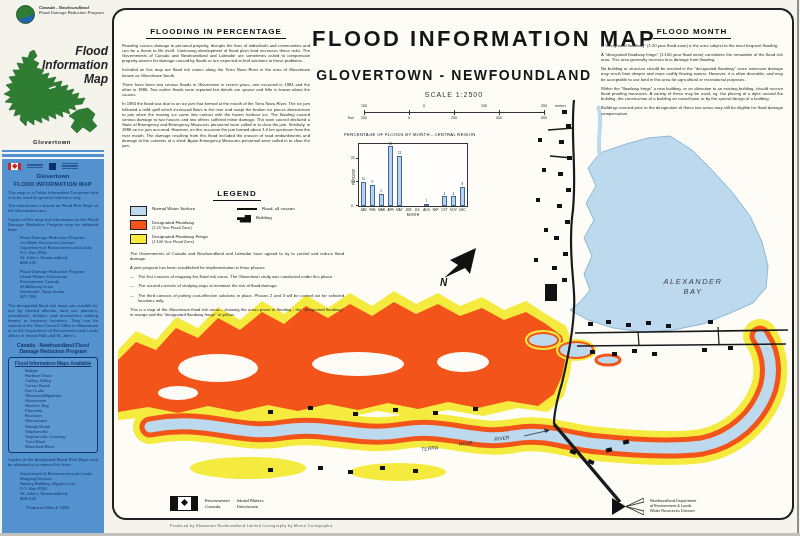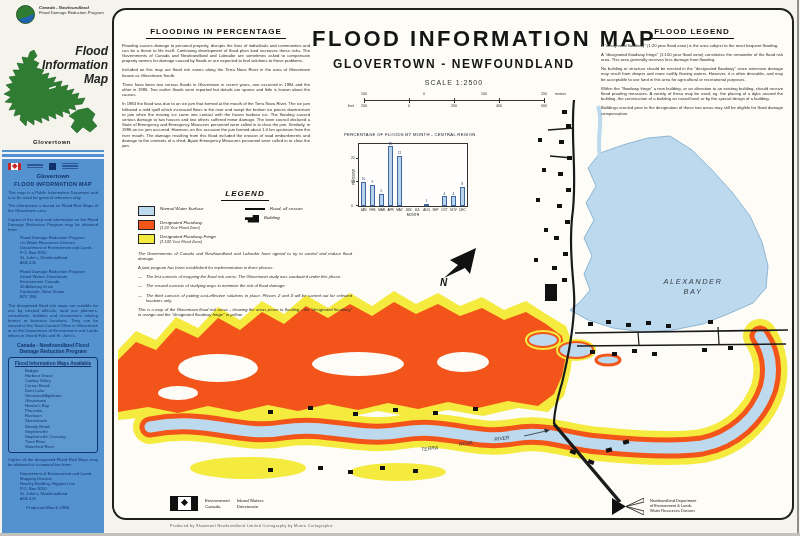--- a/index.html
+++ b/index.html
@@ -46,31 +46,31 @@
     border-bottom:1.4px solid #111;display:inline-block;padding:0 4px 1.5px 4px;}
   .tiny{font-size:4.2px;line-height:5.2px;color:#2c2c2c;text-align:justify;}
   .tiny p{margin:0 0 4px 0;}
   .flooding{left:8px;top:10px;width:188px;text-align:center;}
   .flooding .tiny{text-align:justify;margin-top:4px;}
   .floodzones{left:487px;top:10px;width:182px;text-align:center;}
   .floodzones .tiny{text-align:justify;margin-top:4px;}
 
   .titleblock{left:198px;top:16px;width:284px;text-align:center;color:#151515;}
   .big-title{font-size:22px;font-weight:600;letter-spacing:2.5px;white-space:nowrap;}
-  .sub-title{font-size:12px;font-weight:bold;letter-spacing:1.6px;margin-top:5px;}
+  .sub-title{font-size:14px;font-weight:bold;letter-spacing:1.6px;margin-top:15px;}
   .scale-txt{font-size:7px;letter-spacing:1px;margin-top:8px;color:#333;}
   .scalebar{position:relative;width:180px;height:1.2px;background:#333;margin:14px auto 0 auto;}
   .scalebar .tick{position:absolute;top:-2px;width:1px;height:5px;background:#333;}
   .s-lab{position:absolute;font-size:3.6px;color:#333;transform:translateX(-50%);}
   .m-lab{top:-8px;} .f-lab{top:4px;}
   .unit-m{position:absolute;right:-22px;top:-8px;font-size:3.6px;color:#333;}
   .unit-f{position:absolute;left:-16px;top:4px;font-size:3.6px;color:#333;}
 
   
-  .legendblk{left:24px;top:172px;width:214px;font-style:italic;}
+  .legendblk{left:16px;top:172px;width:214px;}
   .legend-head{text-align:center;}
   .leg-grid{display:flex;margin-top:5px;}
   .leg-col{flex:1;}
   .leg-row{display:flex;gap:5px;margin-bottom:4px;align-items:flex-start;}
   .swatch{width:15px;height:8px;border:0.8px solid #222;flex:none;}
   .leg-lab{font-size:4.4px;line-height:5px;color:#222;}
   .leg-sub{font-size:3.9px;color:#333;}
   .road-sym{width:20px;height:2.6px;background:#111;flex:none;margin-top:2px;}
   .bldg-sym{width:14px;height:8px;background:#111;flex:none;clip-path:polygon(0 35%,55% 35%,55% 0,100% 0,100% 100%,20% 100%,20% 70%,0 70%);}
   .leg-paras{margin-top:3px;}
@@ -332,21 +332,21 @@
           <span class="s-lab m-lab" style="left: 180px;">200</span>
           <span class="s-lab f-lab" style="left: 0px;">200</span>
           <span class="s-lab f-lab" style="left: 45px;">0</span>
           <span class="s-lab f-lab" style="left: 90px;">200</span>
           <span class="s-lab f-lab" style="left: 135px;">400</span>
           <span class="s-lab f-lab" style="left: 180px;">600</span>
         </div>
     </div>
 
     <div class="abs floodzones">
-      <span class="sec-title">FLOOD LEGEND</span>
+      <span class="sec-title">FLOOD MONTH</span>
       <div class="tiny">
           <p>A "designated floodway" (1:20 year flood zone) is the area subject to the most frequent flooding.</p>
           <p>A "designated floodway fringe" (1:100 year flood zone) constitutes the remainder of the flood risk area. This area generally receives less damage from flooding.</p>
           <p>No building or structure should be erected in the "designated floodway" since extensive damage may result from deeper and more swiftly flowing waters. However, it is often desirable, and may be acceptable to use land in this area for agricultural or recreational purposes.</p>
           <p>Within the "floodway fringe" a new building, or an alteration to an existing building, should receive flood proofing measures. A variety of these may be used, eg. the placing of a dyke around the building, the construction of a building on raised land, or by the special design of a building.</p>
           <p>Buildings erected prior to the designation of these two areas may still be eligible for flood damage compensation.</p>
         </div>
     </div>
 
     <div class="abs legendblk">

